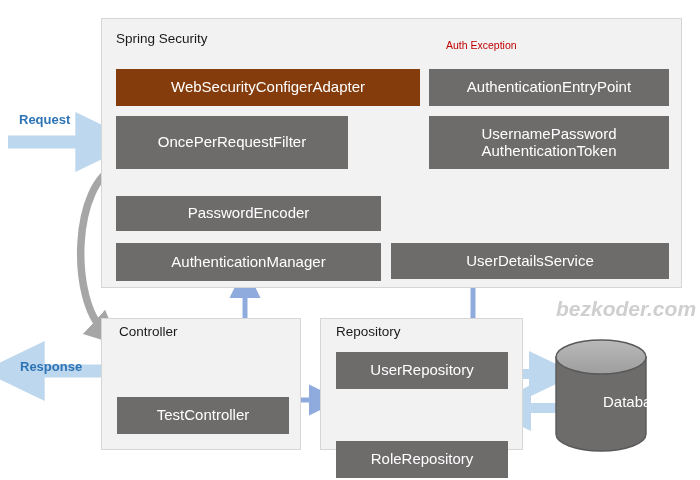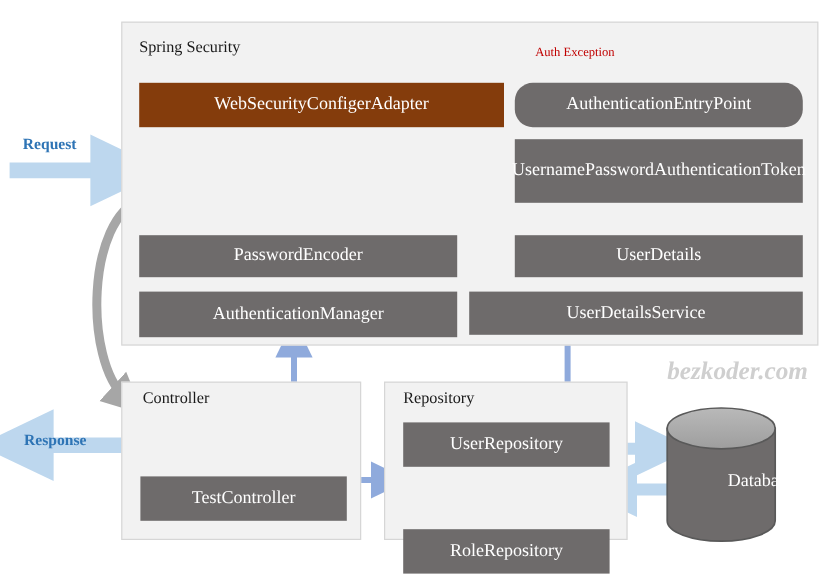--- a/index.html
+++ b/index.html
@@ -5,21 +5,21 @@
   html, body {
     margin: 0;
     padding: 0;
     background: #ffffff;
   }
   #stage {
     position: relative;
     width: 700px;
     height: 480px;
     background: #ffffff;
-    font-family: Liberation Serif, serif;
+    font-family: Liberation Sans, sans-serif;
     overflow: hidden;
   }
   #wires {
     position: absolute;
     left: 0; top: 0;
     width: 700px; height: 480px;
     pointer-events: none;
   }
   .group-box {
     position: absolute;
@@ -163,31 +163,31 @@
       <path d="M556,357 L556,434 A45,17 0 0 0 646,434 L646,357 Z" fill="#6e6b6b" stroke="#595959" stroke-width="1.4"></path>
       <ellipse cx="601" cy="357" rx="45" ry="17" fill="url(#db-top)" stroke="#595959" stroke-width="1.4"></ellipse>
     </g>
   </svg>
 
   <div class="group-box" style="left:101px; top:18px; width:581px; height:270px;"></div>
   <div class="group-title" style="left:116px; top:31px;">Spring Security</div>
 
   <div class="node brown" style="left:116px; top:69px; width:304px; height:37px;">WebSecurityConfigerAdapter</div>
 
-  <div class="node" style="left:429px; top:69px; width:240px; height:37px;border-radius:15px;">AuthenticationEntryPoint</div>
-
-
-  <div class="node" style="left:429px; top:116px; width:240px; height:53px; flex-direction:row;">
+  <div class="node" style="left:429px; top:69px; width:240px; height:37px;">AuthenticationEntryPoint</div>
+
+  <div class="node" style="left:116px; top:116px; width:232px; height:53px;">OncePerRequestFilter</div>
+
+  <div class="node" style="left:429px; top:116px; width:240px; height:53px; flex-direction:column;">
     <span>UsernamePassword</span>
     <span>AuthenticationToken</span>
   </div>
 
   <div class="node" style="left:116px; top:196px; width:265px; height:35px;">PasswordEncoder</div>
 
-  <div class="node" style="left:429px; top:196px; width:240px; height:35px;">UserDetails</div>
 
   <div class="node" style="left:116px; top:243px; width:265px; height:38px;">AuthenticationManager</div>
 
   <div class="node" style="left:391px; top:243px; width:278px; height:36px;">UserDetailsService</div>
 
   <div class="group-box" style="left:101px; top:318px; width:200px; height:132px;"></div>
   <div class="group-title" style="left:119px; top:324px;">Controller</div>
 
 
   <div class="node" style="left:117px; top:397px; width:172px; height:37px;">TestController</div>

